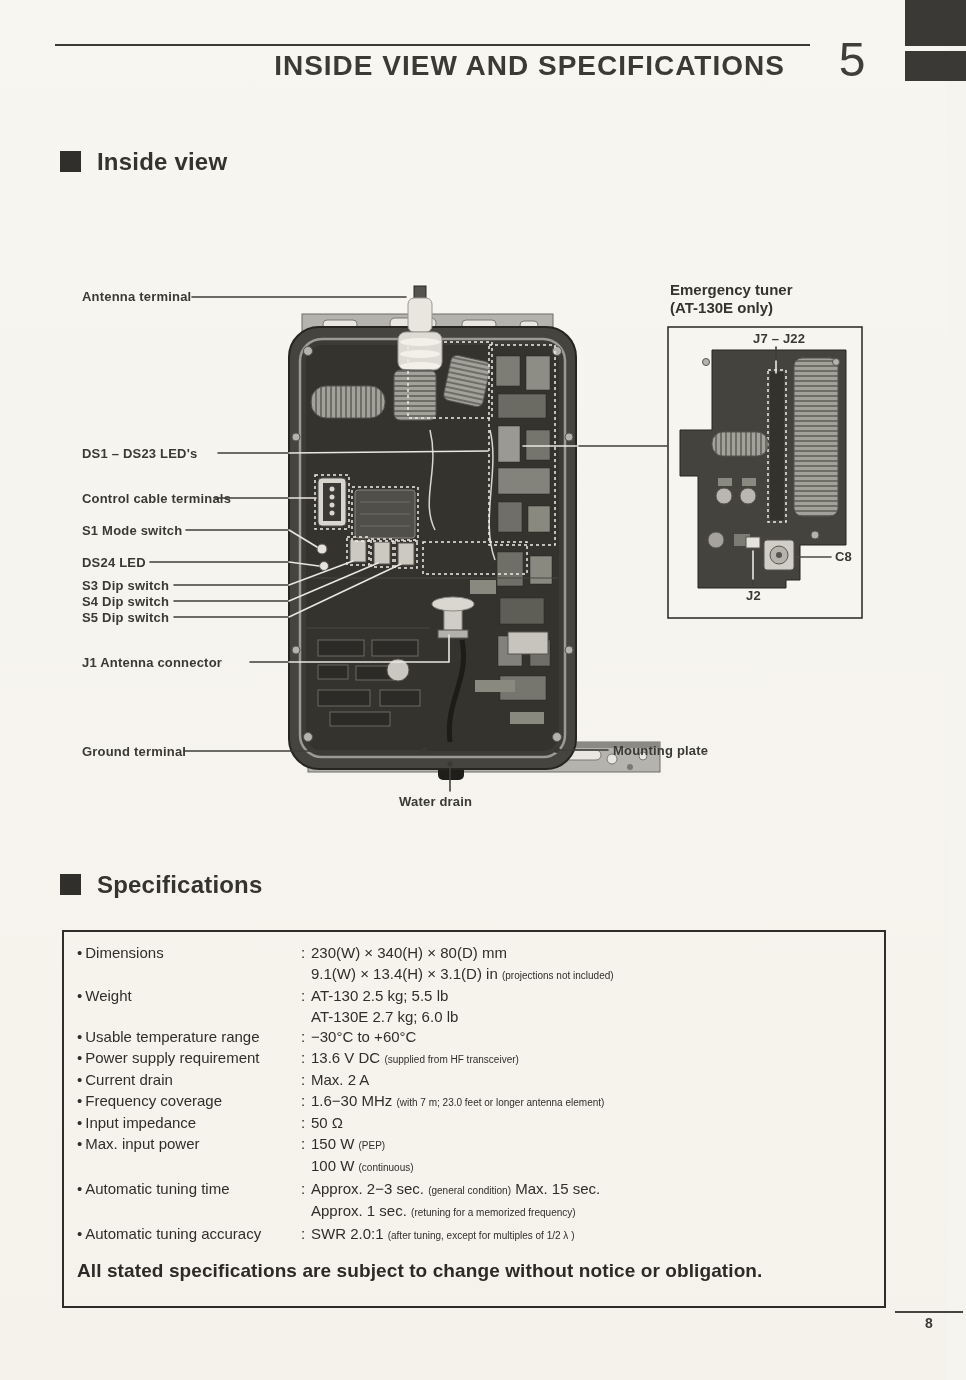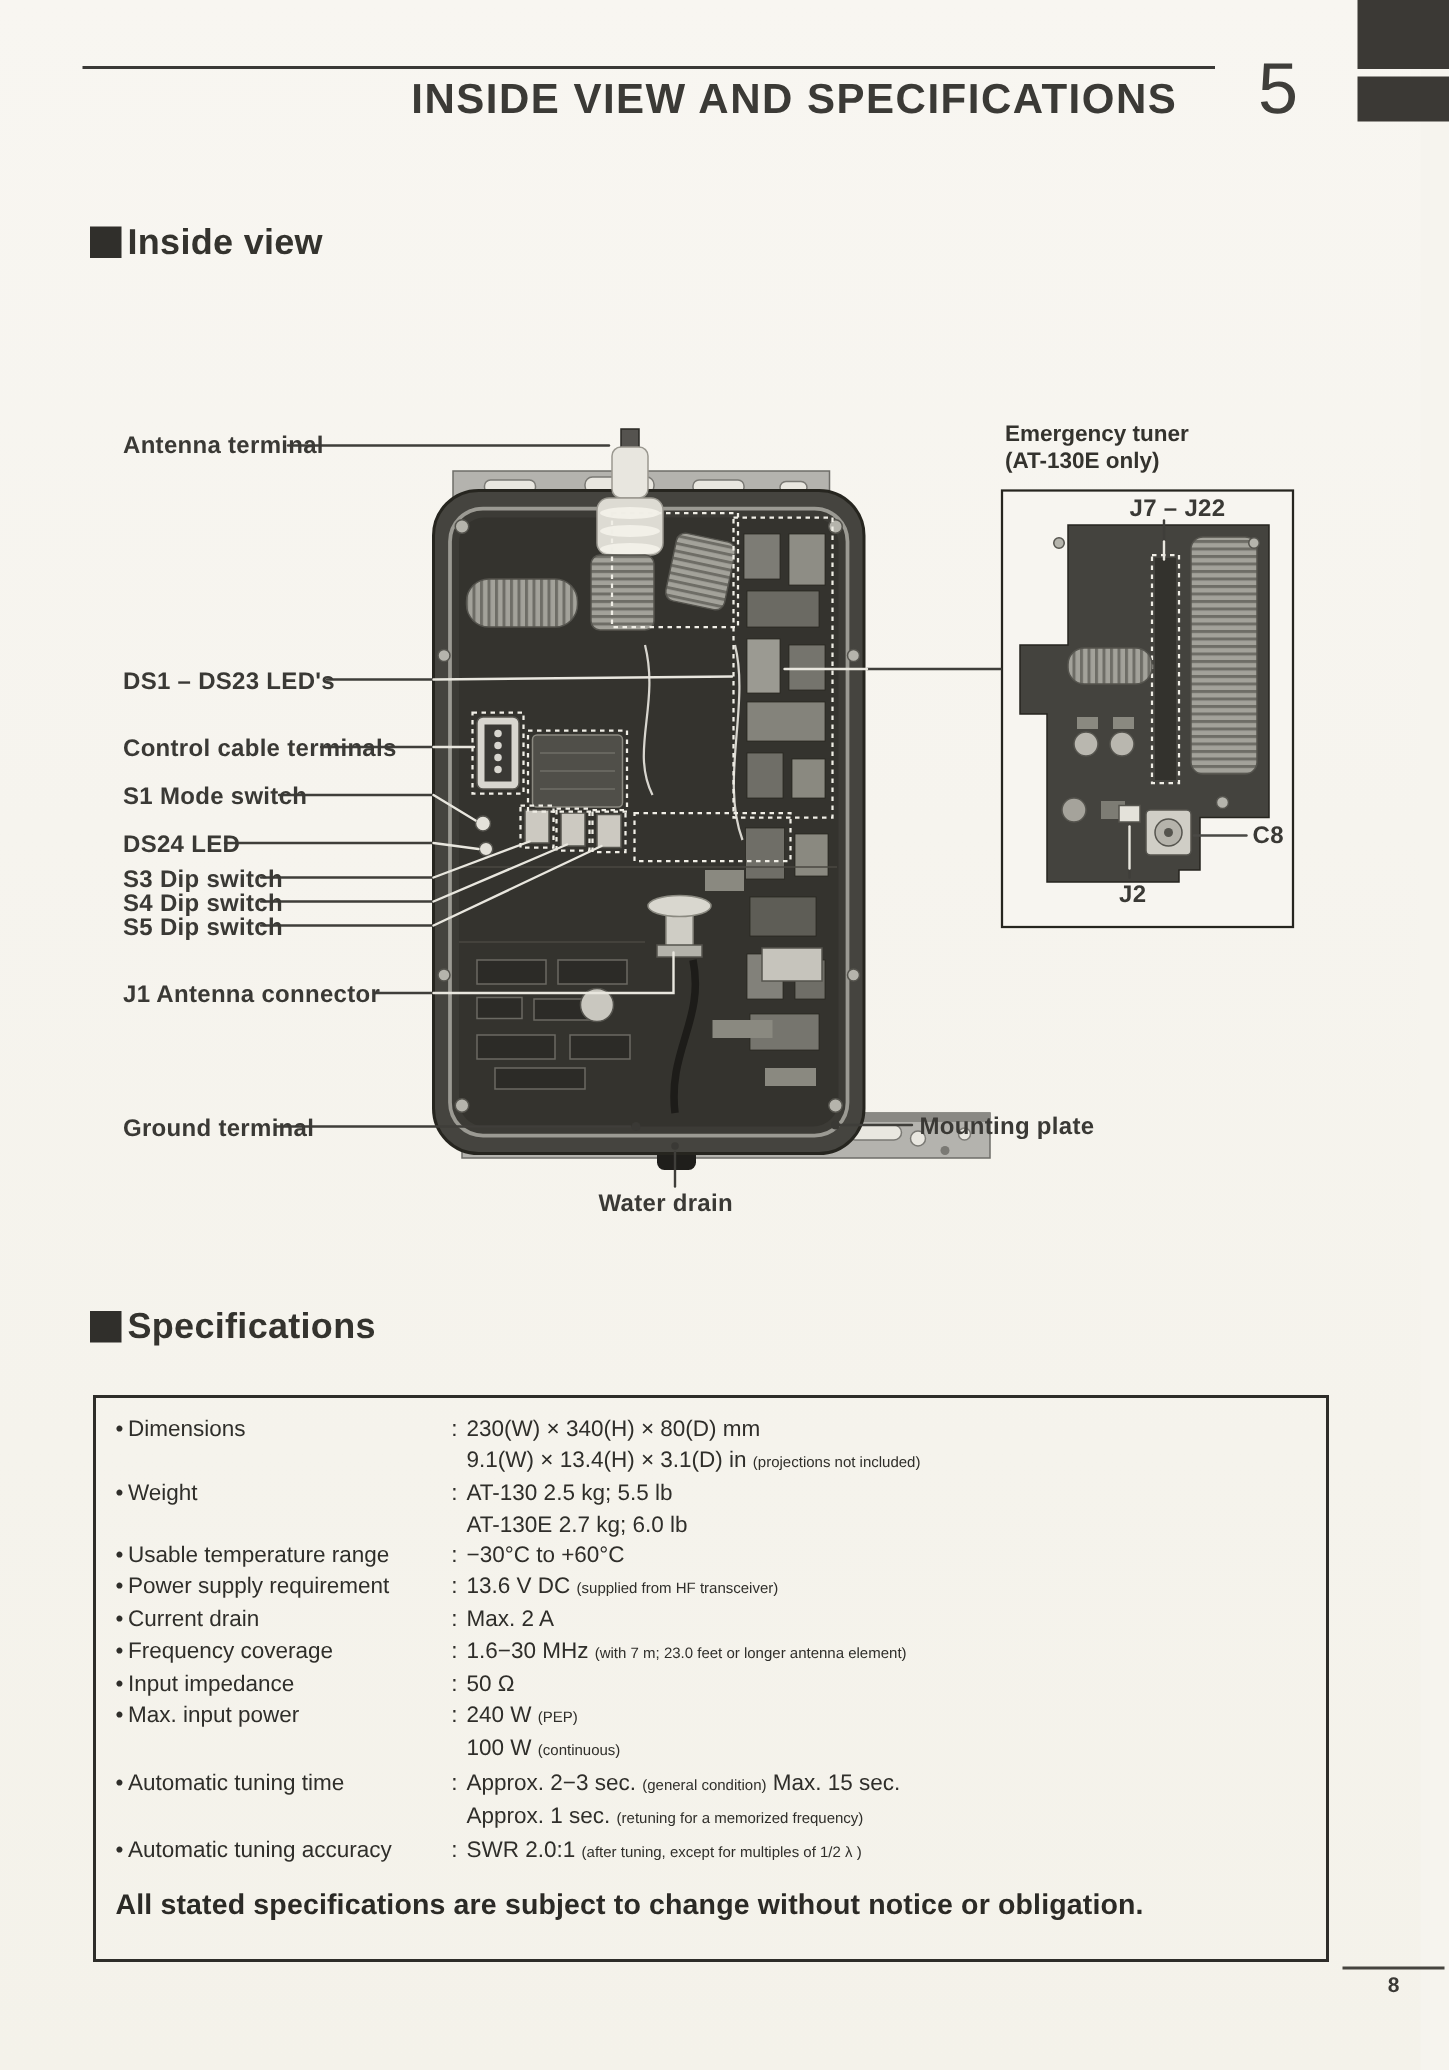--- a/index.html
+++ b/index.html
@@ -22,26 +22,26 @@
   .chapter-number{
     position:absolute;left:830px;top:32px;width:44px;
     font-size:48px;font-weight:400;color:#3f3e3a;text-align:center;
   }
   .corner-tab{position:absolute;left:905px;width:61px;background:#3b3935;}
   .corner-tab.t1{top:0;height:46px;}
   .corner-tab.t2{top:51px;height:30px;}
   
   .section-heading{position:absolute;display:flex;align-items:flex-start;}
   .section-marker{width:21px;height:21px;background:#302f2b;margin-top:3px;flex:none;}
-  .section-heading .txt{font-size:24px;font-weight:700;color:#34332e;margin-left:4px;white-space:nowrap;letter-spacing:0.2px;}
+  .section-heading .txt{font-size:24px;font-weight:700;color:#34332e;margin-left:16px;white-space:nowrap;letter-spacing:0.2px;}
   #heading-inside{left:60px;top:148px;}
   #heading-specs{left:60px;top:871px;}
   
   .callout-label{
-    position:absolute;font-size:16px;font-weight:700;color:#3a3935;
+    position:absolute;font-size:13px;font-weight:700;color:#3a3935;
     white-space:nowrap;letter-spacing:0.2px;
   }
   .emt-title{
     position:absolute;left:670px;font-size:15px;font-weight:700;color:#34332e;white-space:nowrap;
   }
   .emt-title.l1{top:281px;}
   .emt-title.l2{top:299px;}
   
   svg.art{position:absolute;left:0;top:0;pointer-events:none;}
   
@@ -355,21 +355,21 @@
           <div class="spec-label"><span class="bullet">•</span>Input impedance</div>
           <div class="spec-colon">:</div>
           <div class="spec-value">
             <div class="spec-line"><span>50 Ω</span></div>
           </div>
         </div>
         <div class="spec-row">
           <div class="spec-label"><span class="bullet">•</span>Max. input power</div>
           <div class="spec-colon">:</div>
           <div class="spec-value">
-            <div class="spec-line"><span>240 W </span><span class="small">(PEP)</span></div>
+            <div class="spec-line"><span>150 W </span><span class="small">(PEP)</span></div>
             <div class="spec-line"><span>100 W </span><span class="small">(continuous)</span></div>
           </div>
         </div>
         <div class="spec-row">
           <div class="spec-label"><span class="bullet">•</span>Automatic tuning time</div>
           <div class="spec-colon">:</div>
           <div class="spec-value">
             <div class="spec-line"><span>Approx. 2−3 sec. </span><span class="small">(general condition)</span><span>     Max. 15 sec.</span></div>
             <div class="spec-line"><span>Approx. 1 sec. </span><span class="small">(retuning for a memorized frequency)</span></div>
           </div>

